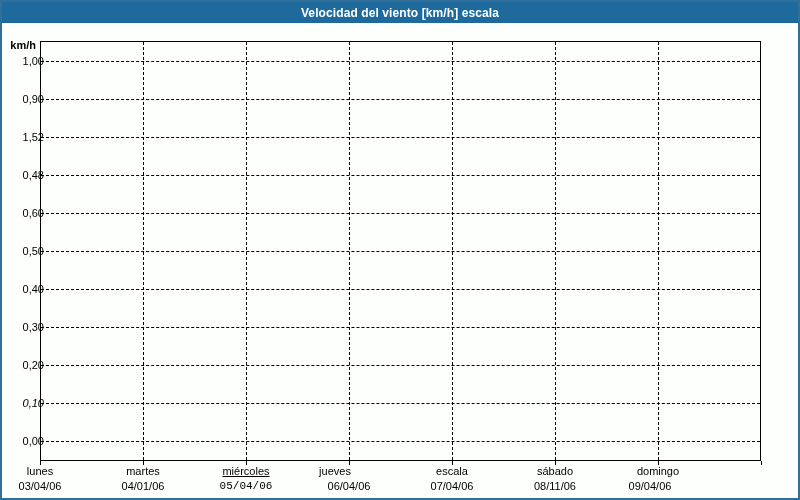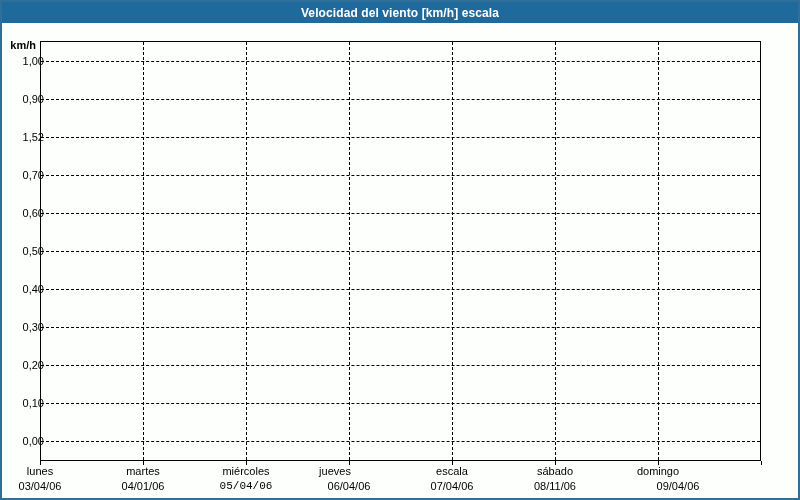--- a/index.html
+++ b/index.html
@@ -64,57 +64,57 @@
   <div class="chart-area" id="chartArea">
     <div class="unit">km/h</div>
     <div class="plot-box"></div>
   <div class="hgrid" style="top: 38px;"></div>
       <div class="ylab" style="top: 31px;">1,00</div>
       <div class="hgrid" style="top: 76px;"></div>
       <div class="ylab" style="top: 69px;">0,90</div>
       <div class="hgrid" style="top: 114px;"></div>
       <div class="ylab" style="top: 107px;">1,52</div>
       <div class="hgrid" style="top: 152px;"></div>
-      <div class="ylab" style="top: 145px;">0,70</div>
+      <div class="ylab" style="top: 145px;">0,48</div>
       <div class="hgrid" style="top: 190px;"></div>
       <div class="ylab" style="top: 183px;">0,60</div>
       <div class="hgrid" style="top: 228px;"></div>
       <div class="ylab" style="top: 221px;">0,50</div>
       <div class="hgrid" style="top: 266px;"></div>
       <div class="ylab" style="top: 259px;">0,40</div>
       <div class="hgrid" style="top: 304px;"></div>
       <div class="ylab" style="top: 297px;">0,30</div>
       <div class="hgrid" style="top: 342px;"></div>
       <div class="ylab" style="top: 335px;">0,20</div>
       <div class="hgrid" style="top: 380px;"></div>
-      <div class="ylab" style="top: 373px;">0,10</div>
+      <div class="ylab" style="top: 373px; font-style: italic;">0,10</div>
       <div class="hgrid" style="top: 418px;"></div>
       <div class="ylab" style="top: 411px;">0,00</div>
       <div class="tick" style="left: 38px;"></div>
       <div class="xlab" style="left: -14px; top: 441px;">lunes</div>
       <div class="xlab" style="left: -14px; top: 456px;">03/04/06</div>
       <div class="vgrid" style="left: 141px;"></div>
       <div class="tick" style="left: 141px;"></div>
       <div class="xlab" style="left: 89px; top: 441px;">martes</div>
       <div class="xlab" style="left: 89px; top: 456px;">04/01/06</div>
       <div class="vgrid" style="left: 244px;"></div>
       <div class="tick" style="left: 244px;"></div>
-      <div class="xlab" style="left: 192px; top: 441px;">miércoles</div>
+      <div class="xlab" style="left: 192px; top: 441px; text-decoration: underline;">miércoles</div>
       <div class="xlab" style="left: 192px; top: 456px; font-family: Liberation Mono, monospace;">05/04/06</div>
       <div class="vgrid" style="left: 347px;"></div>
       <div class="tick" style="left: 347px;"></div>
       <div class="xlab" style="left: 281px; top: 441px;">jueves</div>
       <div class="xlab" style="left: 295px; top: 456px;">06/04/06</div>
       <div class="vgrid" style="left: 450px;"></div>
       <div class="tick" style="left: 450px;"></div>
       <div class="xlab" style="left: 398px; top: 441px;">escala</div>
       <div class="xlab" style="left: 398px; top: 456px;">07/04/06</div>
       <div class="vgrid" style="left: 553px;"></div>
       <div class="tick" style="left: 553px;"></div>
       <div class="xlab" style="left: 501px; top: 441px;">sábado</div>
       <div class="xlab" style="left: 501px; top: 456px;">08/11/06</div>
       <div class="vgrid" style="left: 656px;"></div>
       <div class="tick" style="left: 656px;"></div>
       <div class="xlab" style="left: 604px; top: 441px;">domingo</div>
-      <div class="xlab" style="left: 624px; top: 456px;">09/04/06</div>
+      <div class="xlab" style="left: 596px; top: 456px;">09/04/06</div>
       <div class="tick" style="left: 759px;"></div>
     </div>
 </div>
 
 </body></html>

